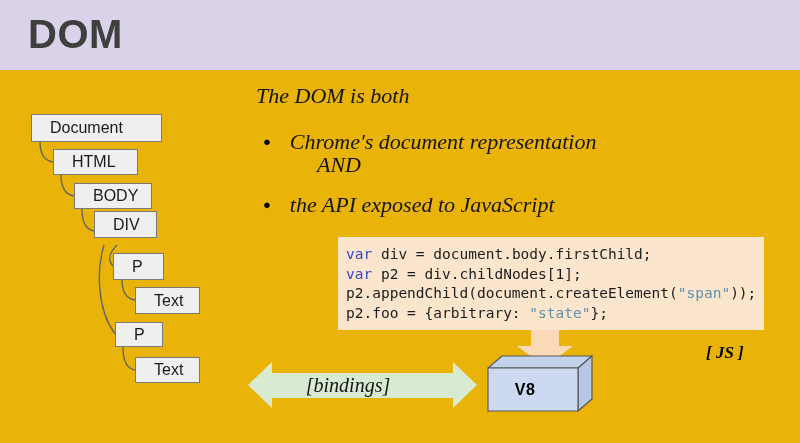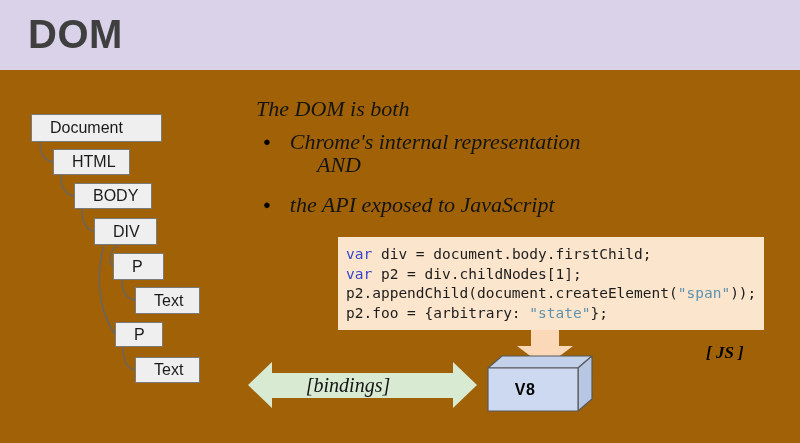--- a/index.html
+++ b/index.html
@@ -3,21 +3,21 @@
 <meta charset="utf-8">
 <style>
   :root{
     --header-bg:#d9d2e9; --title-text:#3f3f3f;
     --code-bg:#fce5cd; --code-keyword:#3345cc; --code-string:#5e93ad; --code-plain:#1c1c1c;
     --arrow-down:#fbd9b8; --arrow-bindings:#d9ead3;
     --v8-front:#ccd9f0; --v8-top:#c3d1ea; --v8-side:#b7c6e2;
     --node-fill:#efefef; --node-border:#7a7a7a; --connector:#666666;
   }
   html,body{margin:0;padding:0;background:#fff;}
-  .slide{position:relative;width:800px;height:443px;background:#a16207;overflow:hidden;
+  .slide{position:relative;width:800px;height:443px;background:#eab308;overflow:hidden;
          font-family:"Liberation Sans",sans-serif;}
 
   
   .header{position:absolute;left:0;top:0;width:800px;height:70px;background:var(--header-bg);}
   .header h1{margin:0;padding:0 0 0 28px;line-height:68px;font-size:40px;font-weight:700;
              color:var(--title-text);letter-spacing:0.5px;}
 
   
   svg.shapes{position:absolute;left:0;top:0;width:800px;height:443px;pointer-events:none;}
   .connector{fill:none;stroke:var(--connector);stroke-width:1.4;}
@@ -25,32 +25,32 @@
   .orange-arrow{fill:var(--arrow-down);}
   .v8-top{fill:var(--v8-top);stroke:#595959;stroke-width:1.2;stroke-linejoin:round;}
   .v8-side{fill:var(--v8-side);stroke:#595959;stroke-width:1.2;stroke-linejoin:round;}
   .v8-front{fill:var(--v8-front);stroke:#595959;stroke-width:1.2;stroke-linejoin:round;}
 
   
   .node{position:absolute;background:var(--node-fill);border:1.3px solid var(--node-border);
         box-sizing:border-box;display:flex;align-items:center;padding-left:18px;
         font-size:16px;color:#1a1a1a;}
   .n-document{left:31px;top:114px;width:131px;height:28px;}
-  .n-html{left:53px;top:149px;width:77px;height:26px;}
+  .n-html{left:53px;top:149px;width:85px;height:26px;}
   .n-body{left:74px;top:183px;width:78px;height:26px;text-align:center;}
-  .n-div{left:94px;top:218px;width:63px;height:27px;}
+  .n-div{left:94px;top:211px;width:63px;height:27px;}
   .n-p1{left:113px;top:253px;width:51px;height:27px;}
   .n-text1{left:135px;top:287px;width:65px;height:27px;}
   .n-p2{left:115px;top:322px;width:48px;height:25px;}
   .n-text2{left:135px;top:357px;width:65px;height:26px;}
 
   
   .intro-line{position:absolute;font-family:"Liberation Serif",serif;font-style:italic;
               font-size:22px;color:#141414;white-space:nowrap;}
-  .intro-heading{left:256px;top:96px;}
+  .intro-heading{left:256px;top:83px;}
   .intro-row1{left:263px;top:129px;display:flex;align-items:baseline;}
   .intro-and{left:317px;top:152px;}
   .intro-row2{left:263px;top:192px;display:flex;align-items:baseline;}
   .bullet{font-size:13px;font-style:normal;margin-right:19px;position:relative;top:-3px;color:#000;}
 
   
   .code{position:absolute;left:338px;top:237px;width:426px;height:93px;box-sizing:border-box;
         background:var(--code-bg);margin:0;padding:8px 0 0 8px;
         font-family:"DejaVu Sans Mono","Liberation Mono",monospace;font-size:14.5px;
         line-height:19.5px;color:var(--code-plain);white-space:pre;}
@@ -100,21 +100,21 @@
   <div class="node n-body">BODY</div>
   <div class="node n-div">DIV</div>
   <div class="node n-p1">P</div>
   <div class="node n-text1">Text</div>
   <div class="node n-p2">P</div>
   <div class="node n-text2">Text</div>
 
   <div class="intro-line intro-heading">The DOM is both</div>
   <div class="intro-line intro-row1">
     <span class="bullet">●</span>
-    <span>Chrome's internal representation</span>
+    <span>Chrome's document representation</span>
   </div>
   <div class="intro-line intro-and">AND</div>
   <div class="intro-line intro-row2">
     <span class="bullet">●</span>
     <span>the API exposed to JavaScript</span>
   </div>
 
   <pre class="code" id="code-block"><div class="code-line"><span class="tok-kw">var</span><span class="tok-pl"> div = document.body.firstChild;</span></div><div class="code-line"><span class="tok-kw">var</span><span class="tok-pl"> p2 = div.childNodes[1];</span></div><div class="code-line"><span class="tok-pl">p2.appendChild(document.createElement(</span><span class="tok-str">"span"</span><span class="tok-pl">));</span></div><div class="code-line"><span class="tok-pl">p2.foo = {arbitrary: </span><span class="tok-str">"state"</span><span class="tok-pl">};</span></div></pre>
 
   <div class="js-label">[ JS ]</div>

